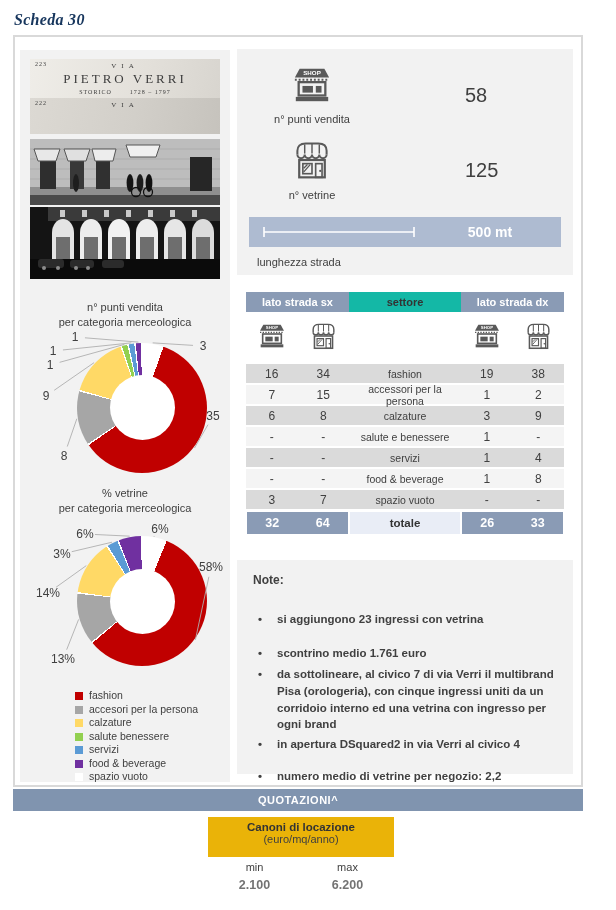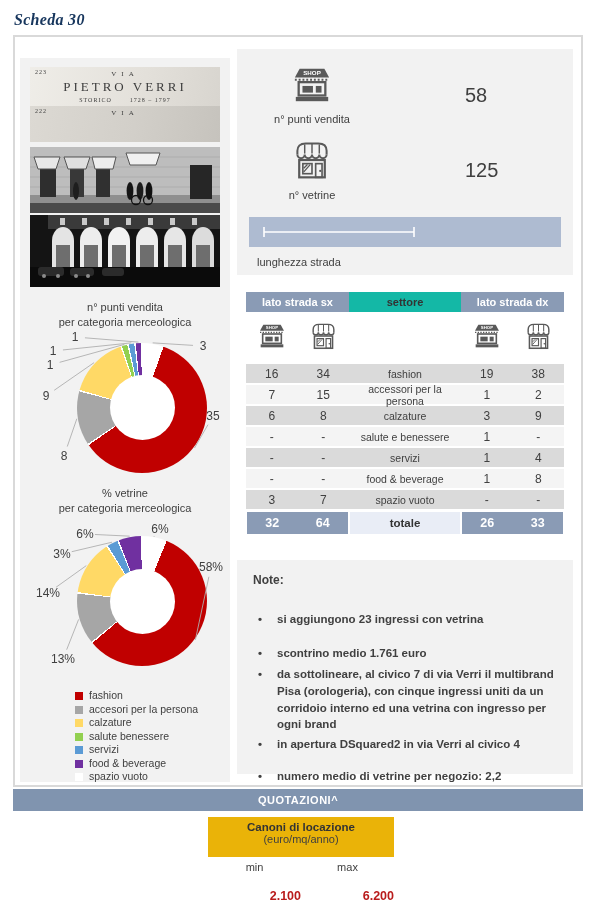--- a/index.html
+++ b/index.html
@@ -11,21 +11,21 @@
   .page-title {
     position:absolute; left:14px; top:11px;
     font-family:"Liberation Serif", serif; font-style:italic; font-weight:bold;
     font-size:16px; color:#17365D; letter-spacing:.3px;
   }
   .main-box {
     position:absolute; left:13px; top:35px; width:570px; height:752px;
     border:2px solid #D9D9D9; background:#fff;
   }
   .panel { background:#F2F2F2; position:absolute; }
-  .photos-panel { left:5px; top:21px; width:210px; height:242px; padding:9px 10px; }
+  .photos-panel { left:5px; top:13px; width:210px; height:242px; padding:9px 10px; }
   .charts-panel { left:5px; top:255px; width:210px; height:490px; padding-top:8px; }
   .stats-panel  { left:222px; top:12px; width:336px; height:226px; }
   .table-panel  { position:absolute; left:222px; top:255px; width:336px; height:260px; background:#fff; }
   .notes-panel  { left:222px; top:523px; width:336px; height:214px; padding:13px 16px;font-weight:bold; }
 
   
   .sign { position:relative; text-align:center; font-family:"Liberation Serif", serif; color:#3d3d3d; overflow:hidden; }
   .sign1 { height:39px; background:linear-gradient(100deg,#EFEDE8, #E3E0DA 60%, #D8D5CF); }
   .sign2 { height:36px; background:linear-gradient(100deg,#DCD9D3, #D2CFC9 55%, #C6C3BD); margin-bottom:5px; }
   .sign .num { position:absolute; left:5px; top:2px; font-size:6px; letter-spacing:1px; }
@@ -98,21 +98,21 @@
   }
   .canoni-box {
     position:absolute; left:208px; top:817px; width:186px; height:40px;
     background:#eab308; text-align:center; padding-top:4px;
   }
   .canoni-title { font-size:11.5px; font-weight:bold; color:#333; }
   .canoni-sub { font-size:11px; }
   .minmax { position:absolute; left:208px; top:861px; width:186px; display:flex; }
   .minmax .col { width:50%; text-align:center; }
   .mm-label { font-size:11px; }
-  .mm-value { font-size:12.5px; font-weight:bold; color:#b91c1c; margin-top:16px;text-align:right; }
+  .mm-value { font-size:12.5px; font-weight:bold; color:#737373; margin-top:5px; }
 
   .icon-shop, .icon-vetrine { display:inline-block; }
 </style>
 </head>
 <body>
 
 <svg width="0" height="0" style="position:absolute">
   <defs>
     <symbol id="sym-shop" viewBox="0 0 48 42">
       <polygon points="11,4 37,4 42,13 6,13" fill="#595959"></polygon>
@@ -322,20 +322,21 @@
         <div class="stat-label">n° vetrine</div>
       </div>
       <div class="stat-value">125</div>
     </div>
     <div class="len-bar">
       <svg width="160" height="30">
         <line x1="5" y1="15" x2="155" y2="15" stroke="#fff" stroke-width="1.6"></line>
         <line x1="5" y1="10" x2="5" y2="20" stroke="#fff" stroke-width="1.6"></line>
         <line x1="155" y1="10" x2="155" y2="20" stroke="#fff" stroke-width="1.6"></line>
       </svg>
+      <div class="len-value">500 mt</div>
     </div>
     <div class="len-label">lunghezza strada</div>
   </div>
 
   <div class="table-panel">
     <div class="tbl">
       <div class="t-head">
         <div class="side">lato strada sx</div>
         <div class="mid">settore</div>
         <div class="side">lato strada dx</div>

